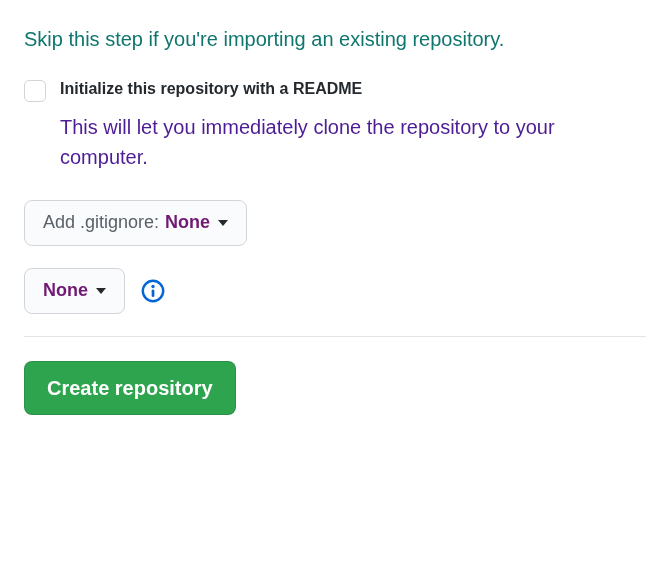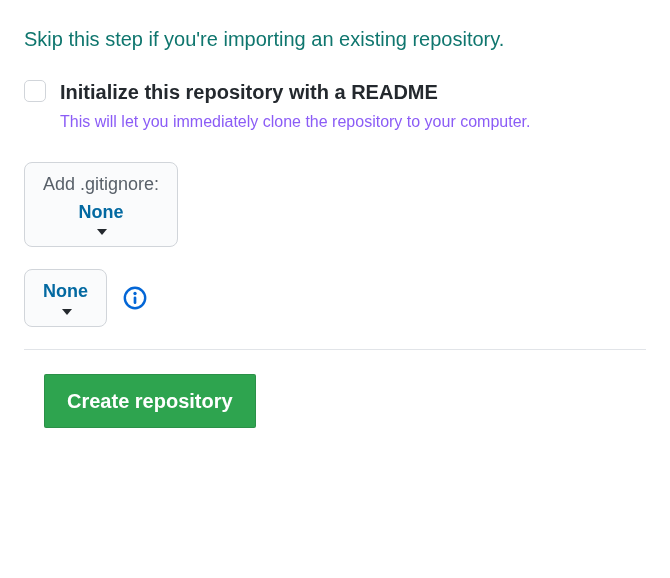--- a/index.html
+++ b/index.html
@@ -1,30 +1,30 @@
 <!DOCTYPE html>
 <html><head>
   <meta charset="utf-8">
   <style>
     * { box-sizing: border-box; margin: 0; padding: 0; }
     body { font-family: -apple-system, BlinkMacSystemFont, "Segoe UI", Helvetica, Arial, sans-serif; padding: 24px; color: #24292e; width: 670px; }
     .skip-text { font-size: 20px; line-height: 1.5; color: #0f766e; margin-bottom: 24px; max-width: 600px; }
     .checkbox-row { display: flex; align-items: flex-start; gap: 14px; margin-bottom: 28px; }
     .checkbox { width: 22px; height: 22px; border: 1px solid #d1d5da; border-radius: 5px; background: #fff; flex-shrink: 0; margin-top: 2px; cursor: pointer; appearance: none; }
     .checkbox-content { flex: 1; }
-    .checkbox-label { font-size: 20px; font-weight: 600; color: #24292e; line-height: 1.4; display: block; }
-    .checkbox-description { font-size: 16px; color: #8b5cf6; line-height: 1.5; margin-top: 4px; max-width: 560px; }
+    .checkbox-label { font-size: 16px; font-weight: 600; color: #24292e; line-height: 1.4; display: block; }
+    .checkbox-description { font-size: 20px; color: #4c1d95; line-height: 1.5; margin-top: 12px; max-width: 560px; }
     .dropdown-row { display: flex; align-items: center; gap: 16px; margin-bottom: 22px; }
-    .dropdown-btn { display: inline-flex; align-items: center; gap: 6px; padding: 11px 18px; font-size: 18px; background: #fafbfc; border: 1px solid #d1d5da; border-radius: 8px; cursor: pointer; color: #586069; line-height: 1.2; flex-direction: column; }
-    .dropdown-btn .value { color: #0369a1; font-weight: 600; }
+    .dropdown-btn { display: inline-flex; align-items: center; gap: 6px; padding: 11px 18px; font-size: 18px; background: #fafbfc; border: 1px solid #d1d5da; border-radius: 8px; cursor: pointer; color: #586069; line-height: 1.2; }
+    .dropdown-btn .value { color: #701a75; font-weight: 600; }
     .caret { width: 0; height: 0; border-left: 5px solid transparent; border-right: 5px solid transparent; border-top: 6px solid #24292e; margin-left: 2px; }
     .info-icon-wrap { display: inline-flex; }
     .info-icon { width: 24px; height: 24px; }
     hr.divider { border: none; border-top: 1px solid #e1e4e8; margin: 20px 0 24px; }
-    .create-btn { background: #2ea44f; color: #fff; border: 1px solid rgba(27,31,35,0.15); border-radius: 2px; padding: 14px 22px; font-size: 20px; font-weight: 600; cursor: pointer; line-height: 1.2; margin-left: 20px; }
+    .create-btn { background: #2ea44f; color: #fff; border: 1px solid rgba(27,31,35,0.15); border-radius: 8px; padding: 14px 22px; font-size: 20px; font-weight: 600; cursor: pointer; line-height: 1.2; }
   </style>
 </head>
 <body>
 
 
 
 <p class="skip-text">Skip this step if you're importing an existing repository.</p>
 
 <div class="checkbox-row">
   <input type="checkbox" class="checkbox" style="">

